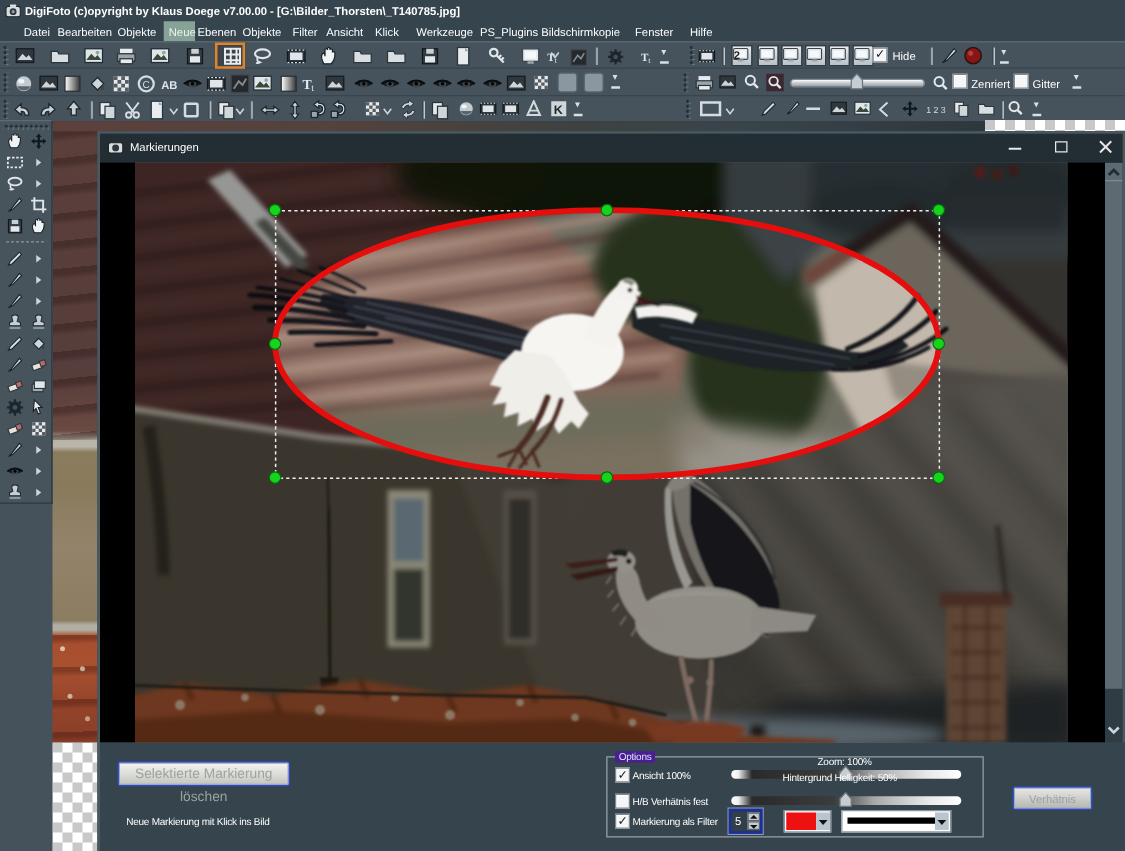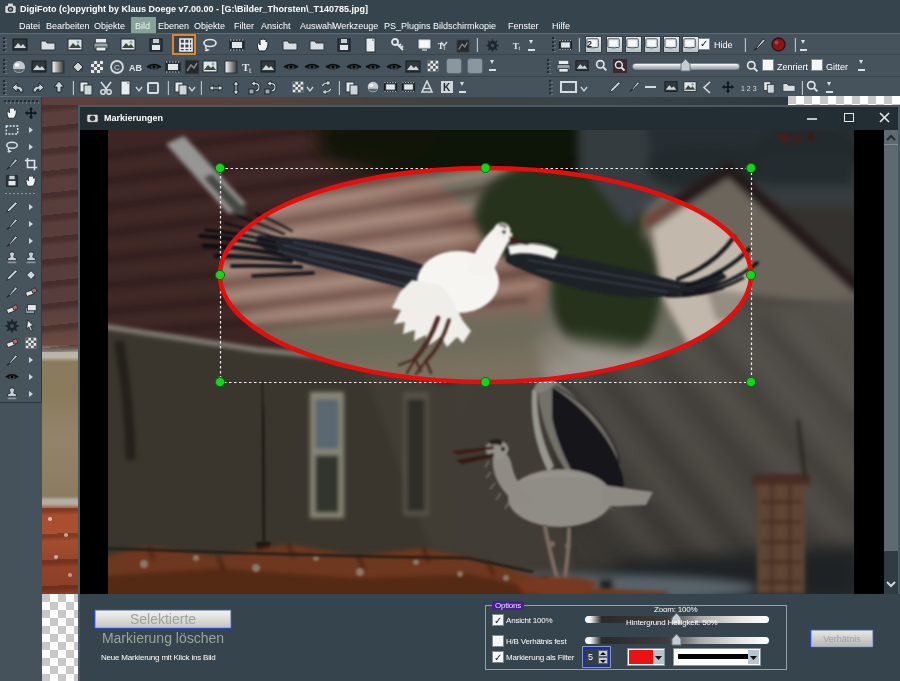--- a/index.html
+++ b/index.html
@@ -187,26 +187,26 @@
     <rect x="5" y="2" width="6" height="3" fill="#d8dde0"></rect>
     <circle cx="8" cy="9" r="3.4" fill="#30383e"></circle>
     <circle cx="8" cy="9" r="1.6" fill="#99a"></circle>
   </svg>
 <div class="tx" style="left:20px;top:4px;font-weight:bold">DigiFoto (c)opyright by Klaus Doege v7.00.00 - [G:\Bilder_Thorsten\_T140785.jpg]</div>
 <div class="abs" style="left:0;top:17px;width:900px;height:16px;background:#35444d"></div>
 <div class="abs" style="left:131px;top:17px;width:25px;height:16px;background:#87a296"></div>
 <div class="tx" style="left:19px;top:21px;color:#fff">Datei</div>
 <div class="tx" style="left:46px;top:21px;color:#fff">Bearbeiten</div>
 <div class="tx" style="left:94px;top:21px;color:#fff">Objekte</div>
-<div class="tx" style="left:135px;top:21px;color:#eaf6f0">Bild</div>
+<div class="tx" style="left:135px;top:21px;color:#eaf6f0">Neue</div>
 <div class="tx" style="left:158px;top:21px;color:#fff">Ebenen</div>
 <div class="tx" style="left:194px;top:21px;color:#fff">Objekte</div>
 <div class="tx" style="left:234px;top:21px;color:#fff">Filter</div>
 <div class="tx" style="left:261px;top:21px;color:#fff">Ansicht</div>
-<div class="tx" style="left:300px;top:21px;color:#fff">Auswahl</div>
+<div class="tx" style="left:300px;top:21px;color:#fff">Klick</div>
 <div class="tx" style="left:333px;top:21px;color:#fff">Werkzeuge</div>
 <div class="tx" style="left:384px;top:21px;color:#fff">PS_Plugins</div>
 <div class="tx" style="left:433px;top:21px;color:#fff">Bildschirmkopie</div>
 <div class="tx" style="left:508px;top:21px;color:#fff">Fenster</div>
 <div class="tx" style="left:552px;top:21px;color:#fff">Hilfe</div>
 <div class="abs" style="left:0;top:33px;width:900px;height:66px;background:#46535c;border-top:1px solid #5d6b73"></div>
 <div class="abs" style="left:0;top:54px;width:900px;height:1px;background:#39454d"></div>
 <div class="abs" style="left:0;top:76px;width:900px;height:1px;background:#39454d"></div>
 <div class="abs" style="left:0;top:97px;width:900px;height:2px;background:#2e3a42"></div>
 <div class="grip" style="left:2px;top:36px;height:16px"></div>
@@ -644,21 +644,21 @@
 <svg class="abs" style="left:27px;top:390px" width="8" height="8">
     <path d="M2 1 L6 4 L2 7 Z" fill="#cfd6da"></path>
   </svg>
 <div class="abs" style="left:5px;top:193px;width:32px;height:1px;background:repeating-linear-gradient(90deg,#8a969e 0 2px,transparent 2px 4px)"></div>
 <div class="abs" style="left:78px;top:105px;width:822px;height:576px;background:#35444d;border:2px solid #4a585f;border-bottom:none"></div>
 <div class="abs" style="left:80px;top:107px;width:818px;height:23px;background:#232d34"></div>
 <svg class="abs" style="left:86px;top:111px" width="13" height="13" viewBox="0 0 16 16">
     <rect x="1" y="4" width="14" height="10" rx="2" fill="#d8dde0" stroke="#222"></rect>
     <circle cx="8" cy="9" r="3.4" fill="#30383e"></circle>
   </svg>
-<div class="tx" style="left:104px;top:113px;font-weight:bold">Markierungen</div>
+<div class="tx" style="left:104px;top:113px;font-weight:normal">Markierungen</div>
 <svg class="abs" style="left:806px;top:117px" width="12" height="4">
     <line x1="1" y1="2" x2="11" y2="2" stroke="#e8e8e8" stroke-width="1.6"></line>
   </svg>
 <div class="abs" style="left:844px;top:113px;width:10px;height:9px;border:1.6px solid #e8e8e8"></div>
 <svg class="abs" style="left:879px;top:112px" width="11" height="11">
     <path d="M1 1 L10 10 M10 1 L1 10" stroke="#e8e8e8" stroke-width="1.6"></path>
   </svg>
 <div class="abs" style="left:80px;top:130px;width:804px;height:464px;background:#000"></div>
 <svg class="abs" style="left:108px;top:130px" width="746" height="464" viewBox="0 0 746 464">
 <defs>
@@ -968,21 +968,21 @@
 <div class="abs" style="left:884px;top:130px;width:14px;height:464px;background:#2f3c44"></div>
 <div class="abs" style="left:884px;top:130px;width:14px;height:421px;background:#5d6a72"></div>
 <svg class="abs" style="left:886px;top:134px" width="10" height="9">
     <path d="M1 6 L5 2 L9 6" fill="none" stroke="#222c33" stroke-width="2.2"></path>
   </svg>
 <div class="abs" style="left:884px;top:144px;width:14px;height:1px;background:#7e8a92"></div>
 <svg class="abs" style="left:886px;top:580px" width="10" height="9">
     <path d="M1 2 L5 6 L9 2" fill="none" stroke="#cfd6da" stroke-width="2"></path>
   </svg>
 <div class="abs" style="left:80px;top:594px;width:820px;height:87px;background:#35444d"></div>
-<div class="abs" style="left:94px;top:609px;width:138px;height:20px;background:linear-gradient(#f4f4f2,#d8d8d4 60%,#c2c2be);border:1px solid #2d49c8;box-shadow:0 0 0 1px #9aa8c8 inset;border-radius:2px;color:#9aa59b;font-size:14px;text-align:center;line-height:19px">Selektierte Markierung löschen</div>
+<div class="abs" style="left:94px;top:609px;width:138px;height:20px;background:linear-gradient(#f4f4f2,#d8d8d4 60%,#c2c2be);border:1px solid #2d49c8;box-shadow:0 0 0 1px #9aa8c8 inset;border-radius:2px;color:#9aa59b;font-size:11px;text-align:center;line-height:19px">Selektierte Markierung löschen</div>
 <div class="t8" style="left:101px;top:653px">Neue Markierung mit Klick ins Bild</div>
 <div class="abs" style="left:485px;top:605px;width:302px;height:65px;border:1px solid #97a1a8"></div>
 <div class="t8" style="left:492px;top:601px;color:#d8e8f0;background:#4c1d95;padding:0 3px">Options</div>
 <div class="cb" style="left:492px;top:614px"></div>
 <div class="ck" style="left:494px;top:616px">✓</div>
 <div class="t8" style="left:506px;top:616px">Ansicht 100%</div>
 <div class="cb" style="left:492px;top:635px"></div>
 <div class="t8" style="left:506px;top:637px">H/B Verhätnis fest</div>
 <div class="cb" style="left:492px;top:651px"></div>
 <div class="ck" style="left:494px;top:653px">✓</div>

